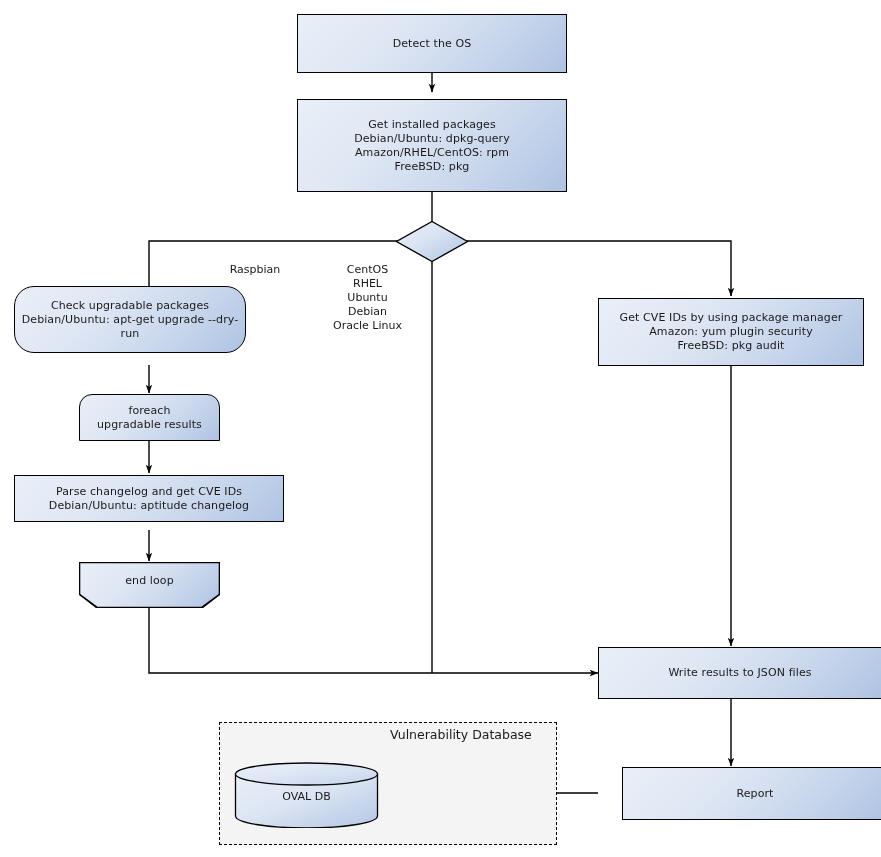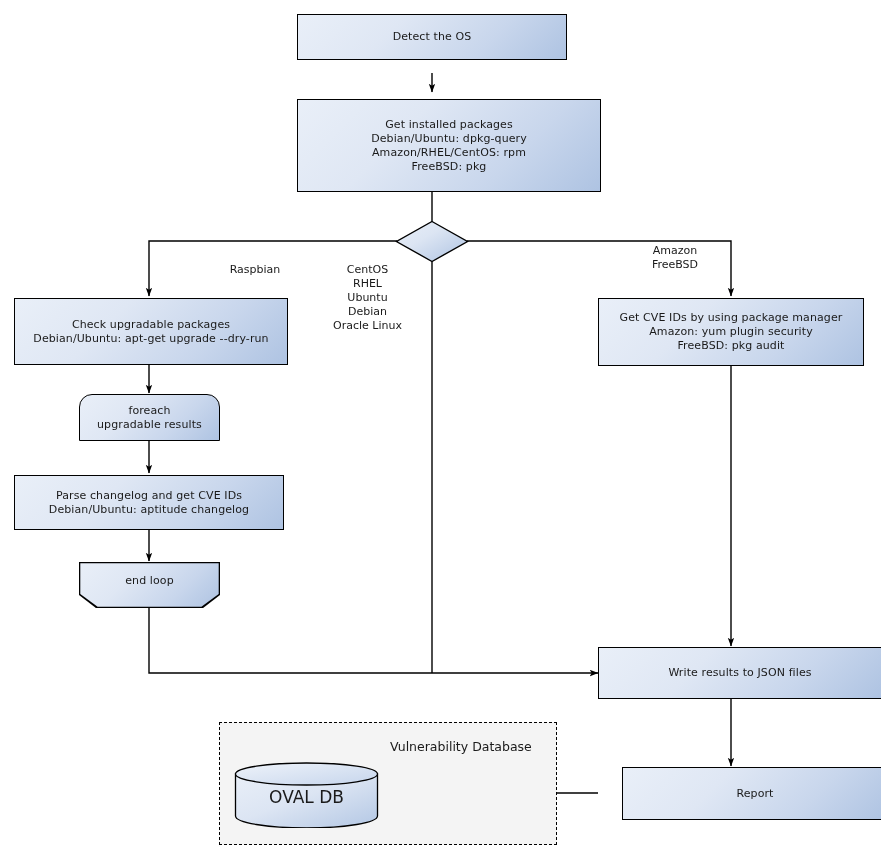--- a/index.html
+++ b/index.html
@@ -107,21 +107,21 @@
   
   .cyl {
     position: absolute;
   }
   .cyl .cyl-label {
     position: absolute;
     left: 0; right: 0;
     top: 50%;
     transform: translateY(-40%);
     text-align: center;
-    font-size: 17px;
+    font-size: 11px;
     color: #1a1a1a;
   }
 
   svg.wires {
     position: absolute;
     left: 0; top: 0;
     width: 881px;
     height: 857px;
     pointer-events: none;
   }
@@ -158,25 +158,25 @@
       <path d="M149,608 L149,673 L598,673" marker-end="url(#arrow)"></path>
 
       <path d="M731,366 L731,646" marker-end="url(#arrow)"></path>
 
       <path d="M731,699 L731,766" marker-end="url(#arrow)"></path>
 
       <path d="M556,793 L598,793"></path>
     </g>
   </svg>
 
-  <div class="node" style="left:297px; top:14px; width:270px; height:46px;">
+  <div class="node" style="left:297px; top:14px; width:270px; height:59px;">
     <span class="txt">Detect the OS</span>
   </div>
 
-  <div class="node" style="left:297px; top:99px; width:304px; height:93px;">
+  <div class="node" style="left:297px; top:99px; width:270px; height:93px;">
     <span class="txt">Get installed packages
 Debian/Ubuntu: dpkg-query
 Amazon/RHEL/CentOS: rpm
 FreeBSD: pkg</span>
   </div>
 
   <div class="diamond" style="left:395px; top:220px; width:74px; height:43px;">
     <svg width="74" height="43" viewBox="0 0 74 43" xmlns="http://www.w3.org/2000/svg">
       <defs>
         <linearGradient id="gdiamond" x1="0" y1="0" x2="1" y2="1">
@@ -190,34 +190,32 @@
   </div>
 
   <div class="edge-label" style="left:150px; top:263px; width:210px;">Raspbian</div>
 
   <div class="edge-label" style="left:310px; top:263px; width:115px;">CentOS
 RHEL
 Ubuntu
 Debian
 Oracle Linux</div>
 
-  <div class="edge-label" style="left:620px; top:244px; width:110px;">Amazon
-FreeBSD</div>
-
-  <div class="node" style="left:14px; top:298px; width:274px; height:67px;">
+
+  <div class="node" style="left:14px; top:286px; width:232px; height:67px;border-radius:20px;">
     <span class="txt">Check upgradable packages
 Debian/Ubuntu: apt-get upgrade --dry-run</span>
   </div>
 
   <div class="node loop-start" style="left:79px; top:394px; width:141px; height:47px;">
     <span class="txt">foreach
 upgradable  results</span>
   </div>
 
-  <div class="node" style="left:14px; top:475px; width:270px; height:55px;">
+  <div class="node" style="left:14px; top:475px; width:270px; height:47px;">
     <span class="txt">Parse changelog and get  CVE IDs
 Debian/Ubuntu: aptitude changelog</span>
   </div>
 
   <div class="node loop-end" style="left:79px; top:562px; width:141px; height:46px;">
     <div class="chamfer-border"></div>
     <div class="chamfer-inner"></div>
     <div class="lbl">end loop</div>
   </div>
 
@@ -230,21 +228,21 @@
   <div class="node" style="left:598px; top:647px; width:284px; height:52px;">
     <span class="txt">Write results to JSON files</span>
   </div>
 
   <div class="node" style="left:622px; top:767px; width:266px; height:53px;">
     <span class="txt">Report</span>
   </div>
 
   <div class="group-box" style="left:219px; top:722px; width:338px; height:123px;"></div>
 
-  <div class="group-title" style="left:390px; top:727px;margin-top:12px;">Vulnerability Database</div>
+  <div class="group-title" style="left:390px; top:727px;">Vulnerability Database</div>
 
   <div class="cyl" style="left:234px; top:762px; width:145px; height:66px;">
     <svg width="145" height="66" viewBox="0 0 145 66" xmlns="http://www.w3.org/2000/svg">
       <defs>
         <linearGradient id="gcyl1" x1="0" y1="0" x2="1" y2="1">
           <stop offset="0%" stop-color="#e9eff8"></stop>
           <stop offset="45%" stop-color="#dce5f3"></stop>
           <stop offset="100%" stop-color="#b3c7e4"></stop>
         </linearGradient>
         <linearGradient id="gcyltop1" x1="0" y1="0" x2="1" y2="1">

